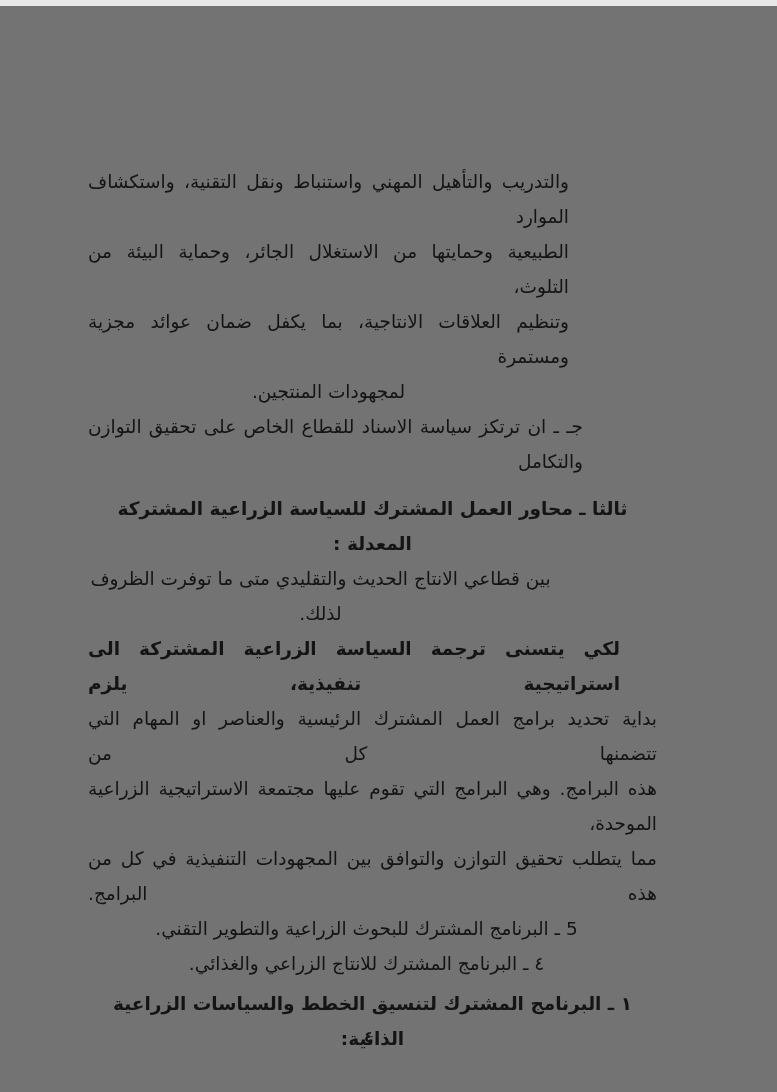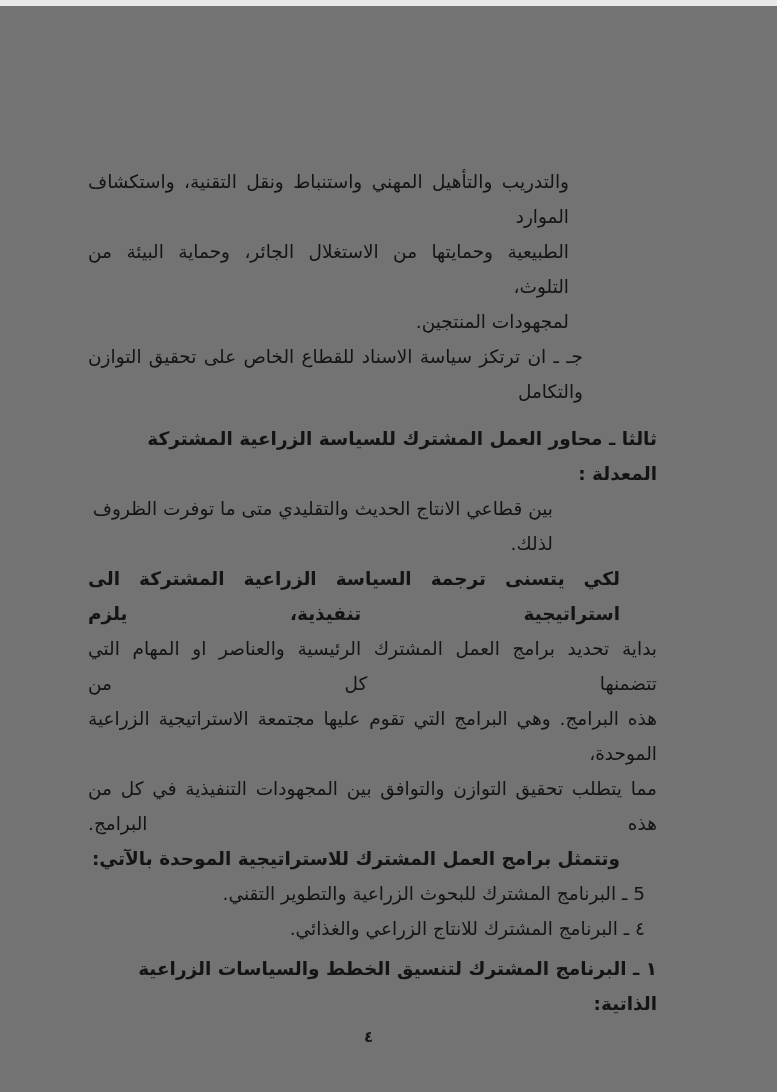--- a/index.html
+++ b/index.html
@@ -17,21 +17,21 @@
   .textblock {
     position:absolute;
     top:158px; right:120px; left:128px;
   }
   .ln {
     font-size:18.5px;
     line-height:35px;
     letter-spacing:0;
   }
   .just  { text-align:justify; text-align-last:justify; }
-  .start { text-align:right; }
+  .start { text-align:center; }
   .bold  { font-weight:bold; }
   .ir-88  { margin-right:88px; }
   .ir-74  { margin-right:74px; }
   .ir-104 { margin-right:104px; }
   .ir-37  { margin-right:37px;font-weight:bold; }
   .ir-12  { margin-right:12px; }
   .mt-12  { margin-top:12px; }
   .mt-5   { margin-top:5px; }
   .pageno {
     position:absolute;
@@ -43,33 +43,33 @@
   }
 </style>
 </head>
 <body>
 
 <div class="page">
   <div class="textblock">
 
     <div class="ln just ir-88">والتدريب والتأهيل المهني واستنباط ونقل التقنية، واستكشاف الموارد</div>
     <div class="ln just ir-88">الطبيعية وحمايتها من الاستغلال الجائر، وحماية البيئة من التلوث،</div>
+    <div class="ln just ir-88">وتنظيم العلاقات الانتاجية، بما يكفل ضمان عوائد مجزية ومستمرة</div>
     <div class="ln start ir-88">لمجهودات المنتجين.</div>
 
     <div class="ln just ir-74">جـ ـ ان ترتكز سياسة الاسناد للقطاع الخاص على تحقيق التوازن والتكامل</div>
     <div class="ln start bold mt-12">ثالثا ـ محاور العمل المشترك للسياسة الزراعية المشتركة المعدلة :</div>
 
     <div class="ln start ir-104">بين قطاعي الانتاج الحديث والتقليدي متى ما توفرت الظروف لذلك.</div>
 
     <div class="ln just ir-37">لكي يتسنى ترجمة السياسة الزراعية المشتركة الى استراتيجية تنفيذية، يلزم</div>
     <div class="ln just">بداية تحديد برامج العمل المشترك الرئيسية والعناصر او المهام التي تتضمنها كل من</div>
     <div class="ln just">هذه البرامج. وهي البرامج التي تقوم عليها مجتمعة الاستراتيجية الزراعية الموحدة،</div>
     <div class="ln just">مما يتطلب تحقيق التوازن والتوافق بين المجهودات التنفيذية في كل من هذه البرامج.</div>
 
-    <div class="ln start ir-37">وتتمثل برامج العمل المشترك للاستراتيجية الموحدة بالآتي:</div>
 
     <div class="ln start ir-12">5 ـ البرنامج المشترك للبحوث الزراعية والتطوير التقني.</div>
     <div class="ln start ir-12">٤ ـ البرنامج المشترك للانتاج الزراعي والغذائي.</div>
 
     <div class="ln start bold mt-5">١ ـ البرنامج المشترك لتنسيق الخطط والسياسات الزراعية الذاتية:</div>
 
   </div>
 
   <div class="pageno">٤</div>
 </div>

